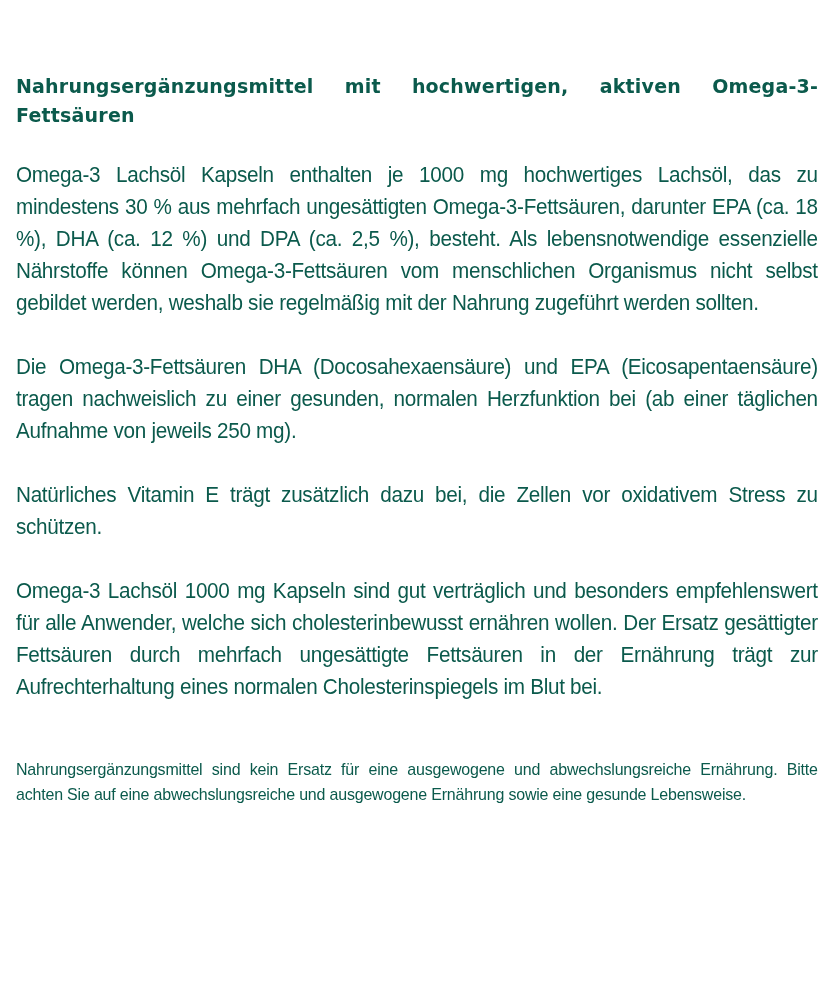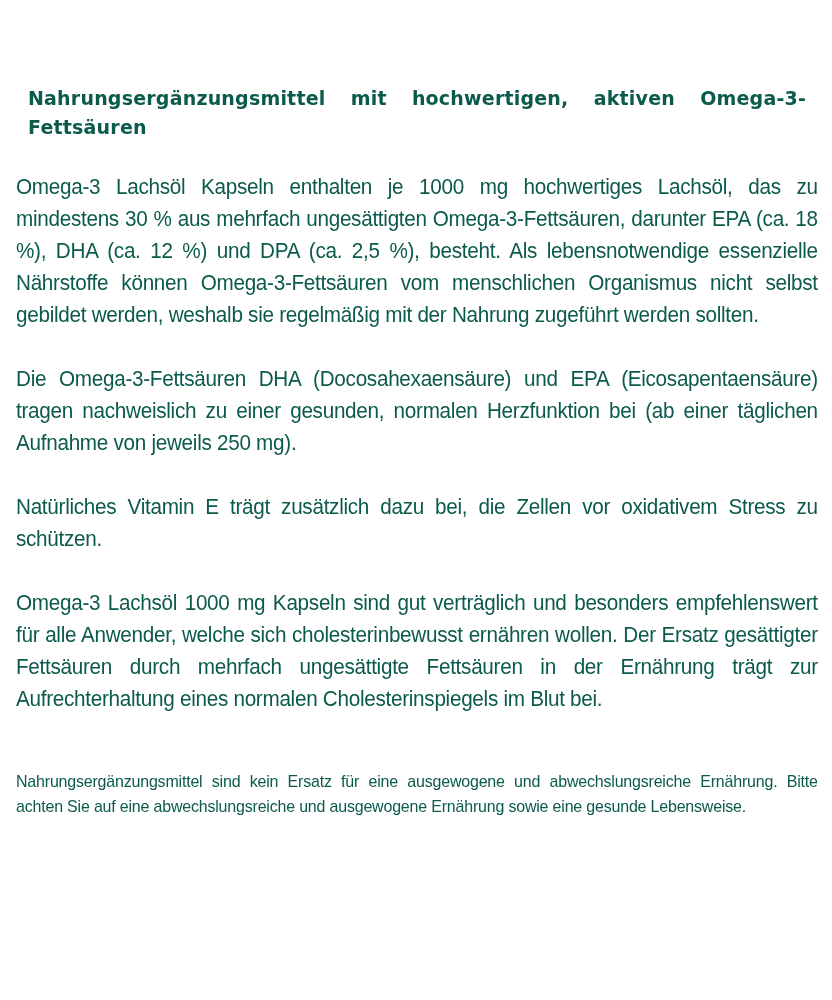--- a/index.html
+++ b/index.html
@@ -15,21 +15,21 @@
     }
     .doc {
       position: absolute;
       left: 16px;
       top: 72px;
       width: 802px;
       color: #0b5a4c;
       font-family: "DejaVu Sans", sans-serif;
     }
     .heading {
-      margin: 12px;
+      margin: 0;
       font-weight: bold;
       font-size: 19px;
       line-height: 29px;
       text-align: justify;
       text-align-last: left;
       letter-spacing: 0.2px;
     }
     .para {
       margin: 0;
       font-family: "Liberation Sans", sans-serif;

